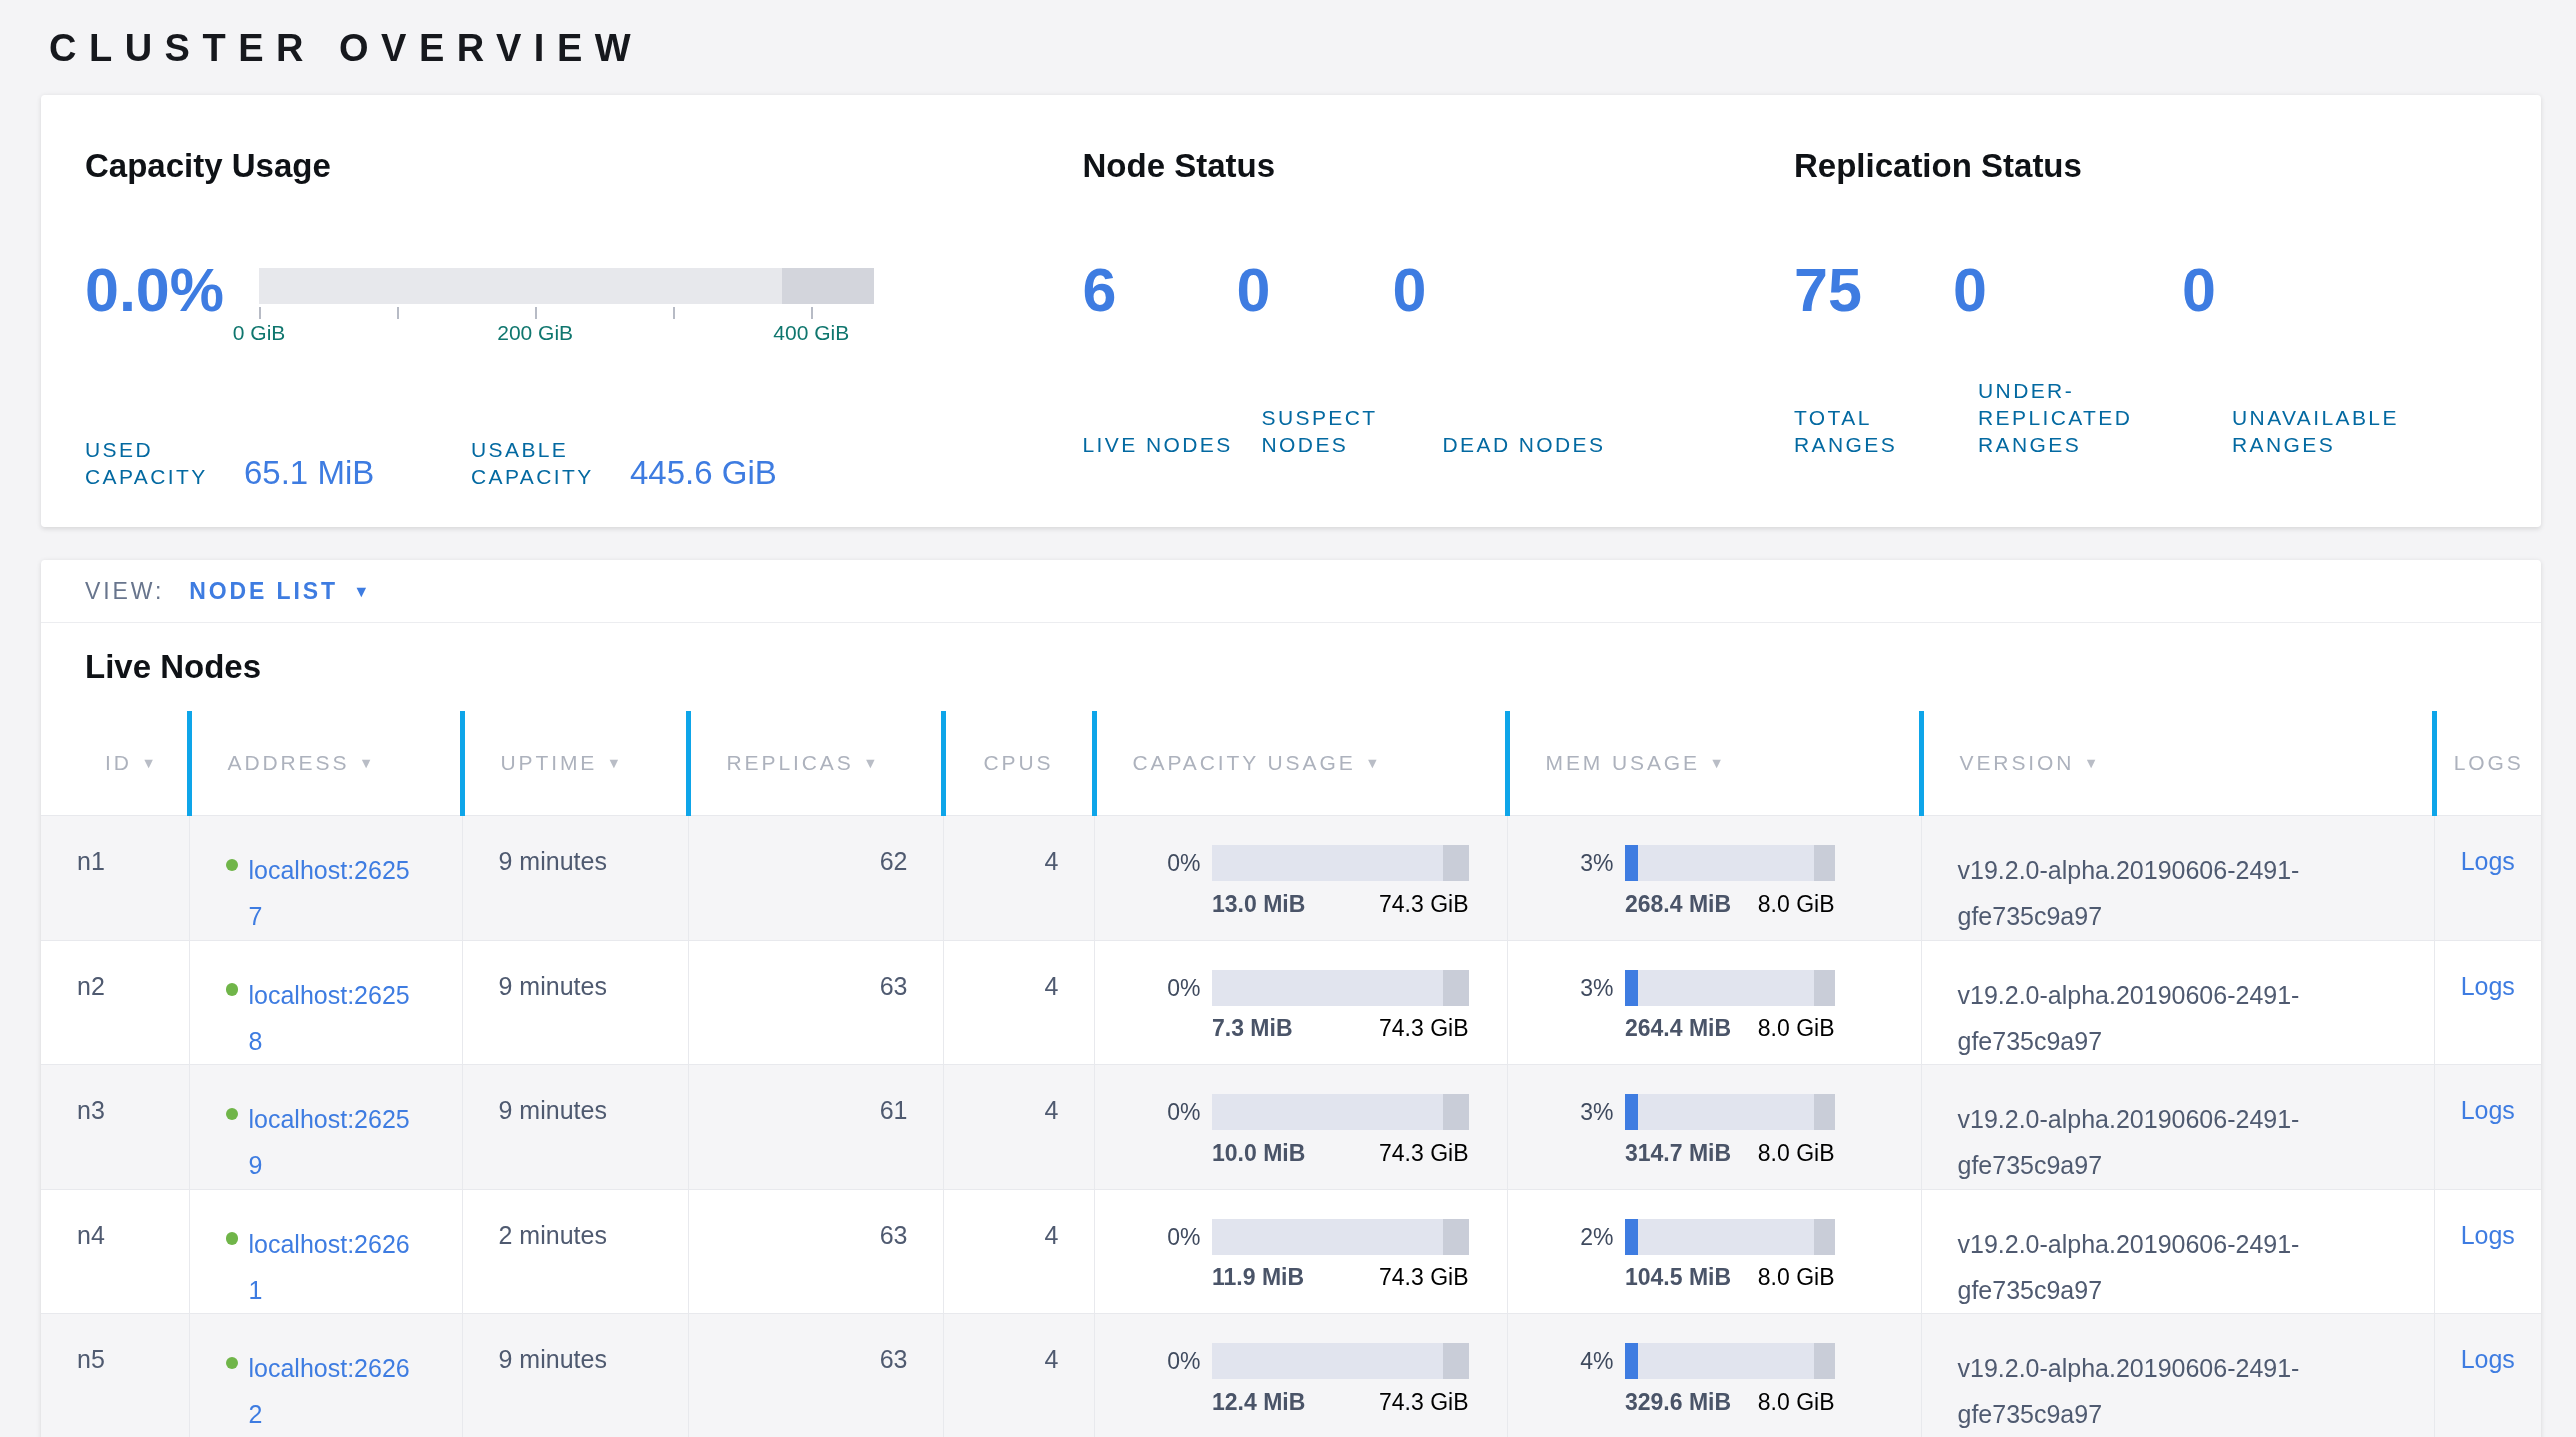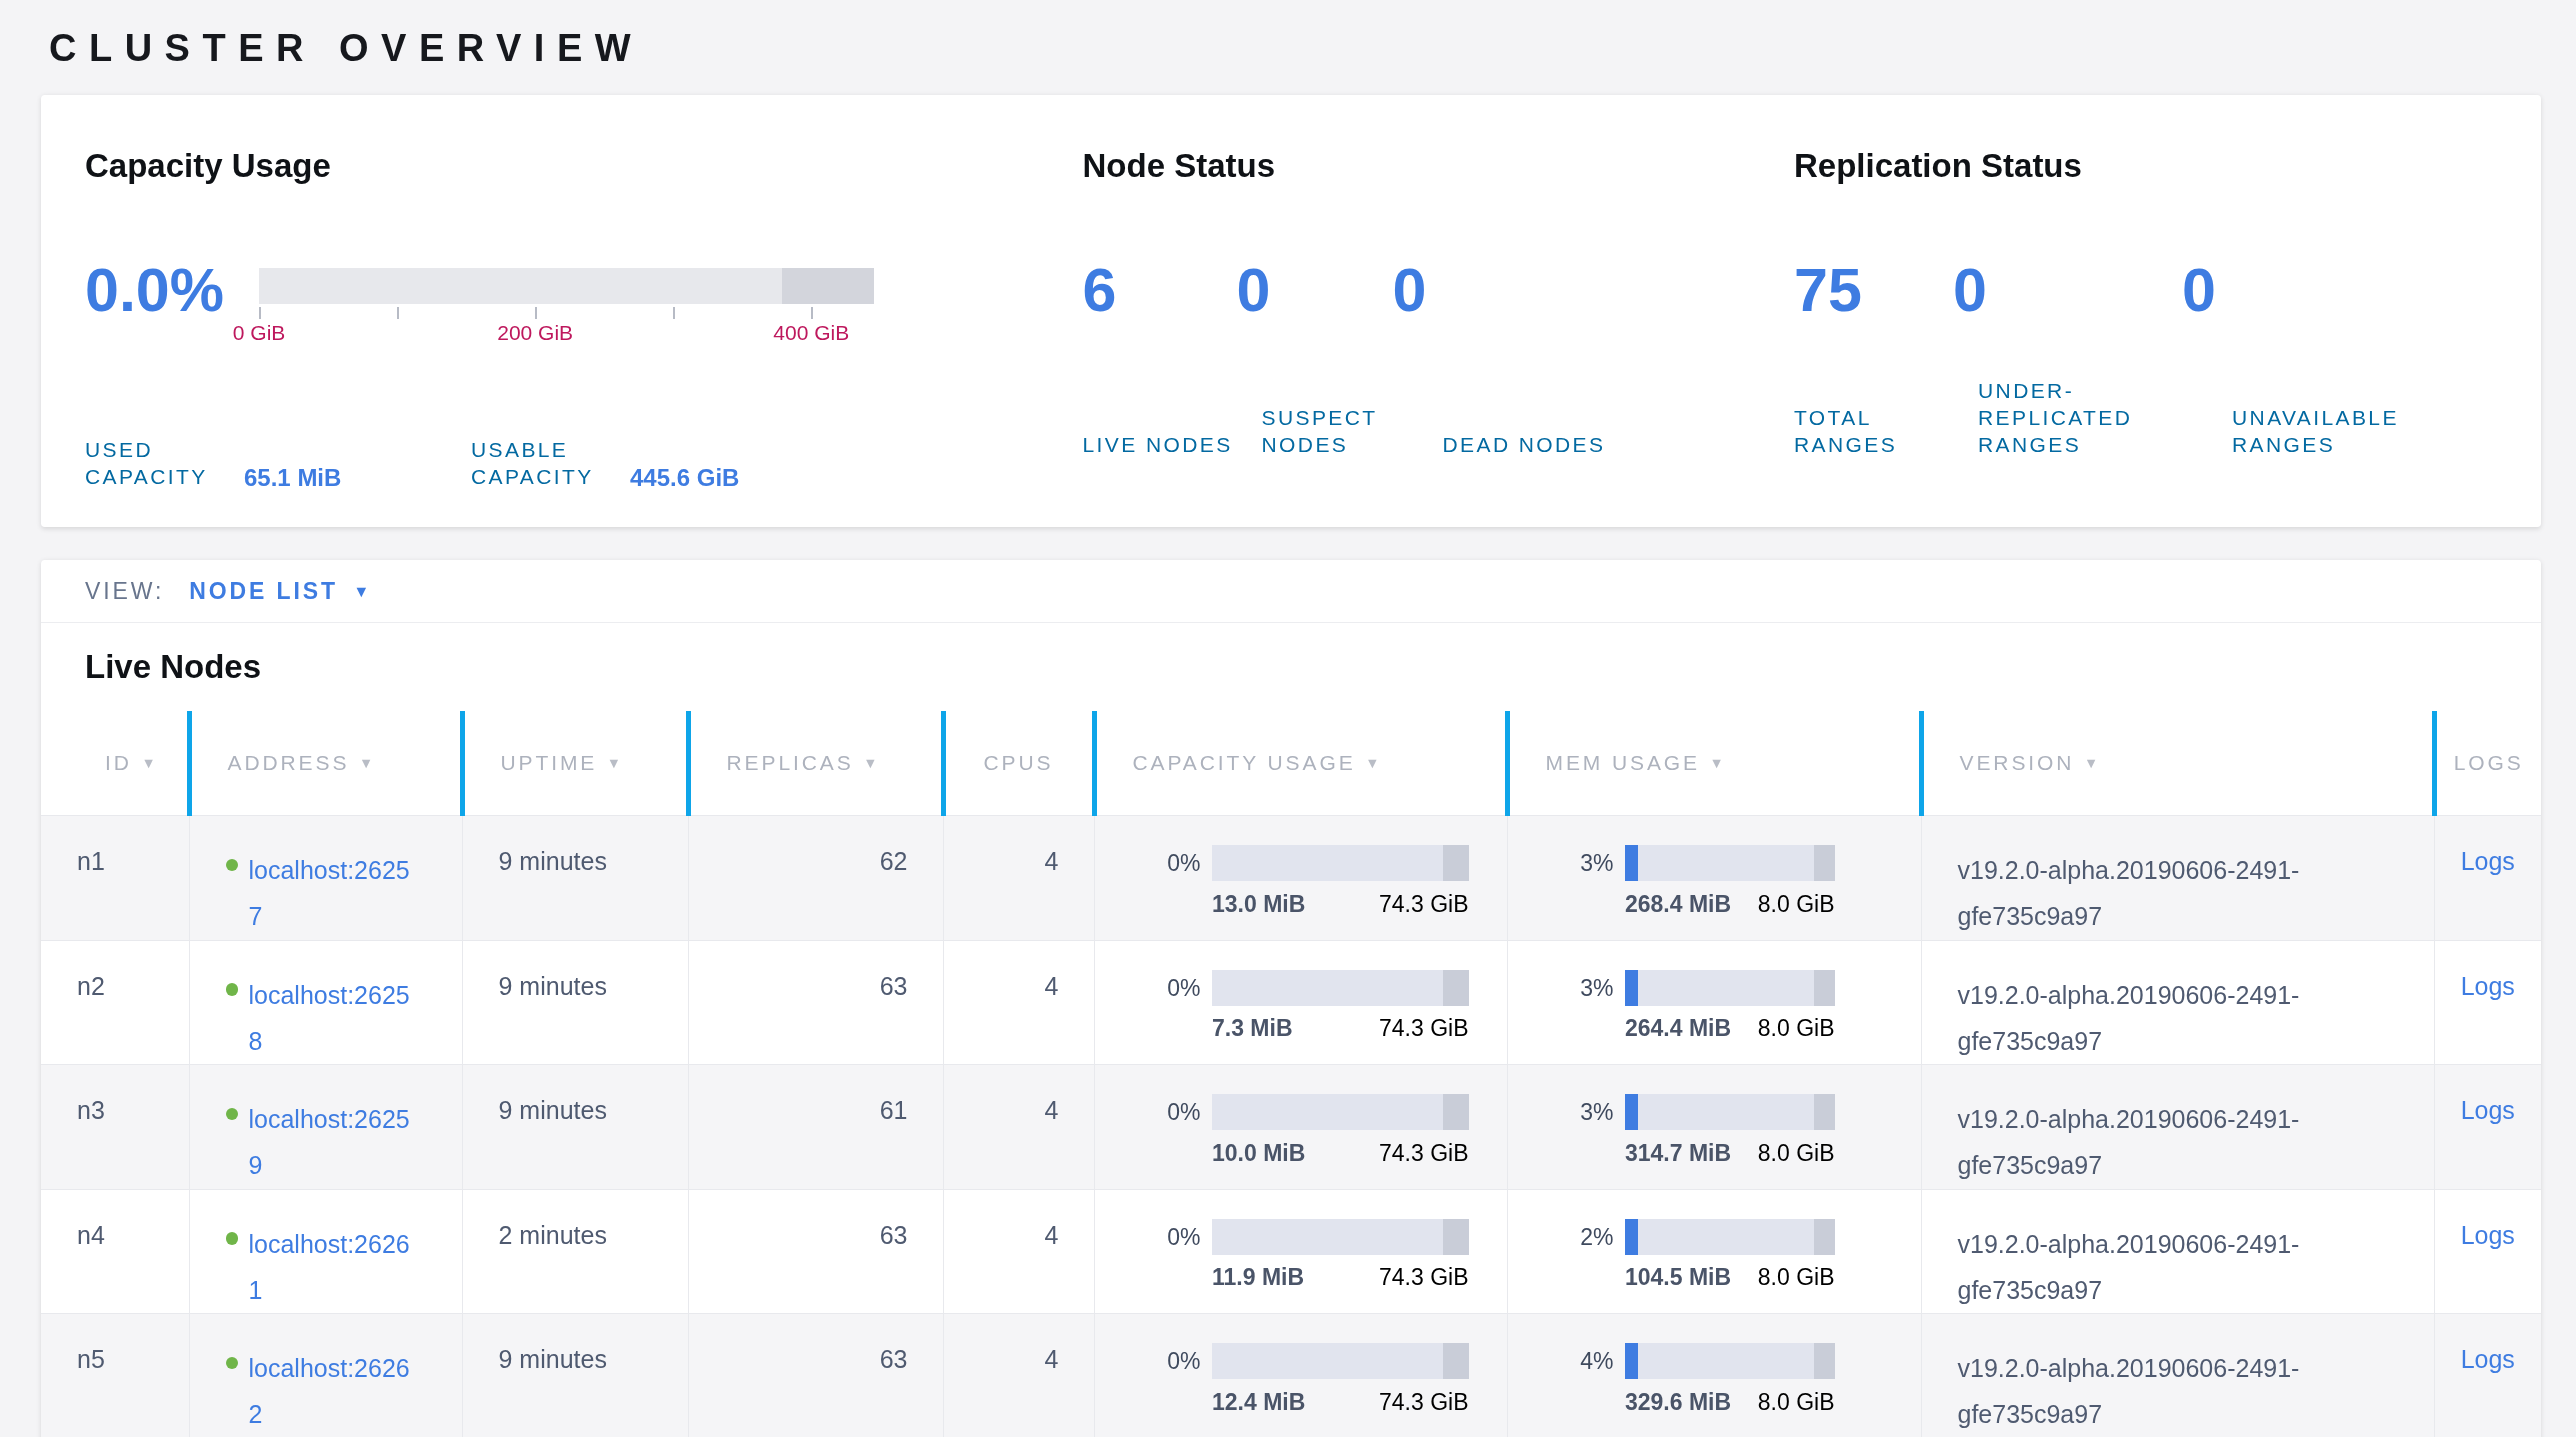--- a/index.html
+++ b/index.html
@@ -19,27 +19,27 @@
   .sec-title{font-size:33px;line-height:38px;font-weight:700;color:#0f1216;}
   .cap-row{display:flex;align-items:flex-start;margin-top:75px;}
   .big-num{font-size:61px;line-height:61px;font-weight:600;color:#3e7ce1;}
   .cap-barcol{margin-left:35px;padding-top:7.7px;width:615px;}
   .capbar{position:relative;height:36px;background:#e7e8ec;overflow:hidden;}
   .capbar .reserved{position:absolute;right:0;top:0;bottom:0;width:15%;background:#d3d5dc;}
   .cap-axis{position:relative;height:17px;}
   .cap-tick{position:absolute;top:2.9px;width:1.9px;height:12.5px;background:#b7bbc5;}
   .cap-axis-labels{position:relative;height:27px;}
   .cap-axis-label{position:absolute;transform:translateX(-50%);font-size:21px;
-    color:#be185d;white-space:nowrap;}
+    color:#0f766e;white-space:nowrap;}
   .stats-row{display:flex;margin-top:88px;}
   .cap-stat{display:flex;align-items:flex-end;}
   .cap-stat.first{width:386px;}
   .mini-label{font-size:21px;line-height:27px;letter-spacing:2.4px;color:#0369a1;}
   .cap-stat .mini-label{width:142px;}
-  .stat-value{font-size:24px;font-weight:700;color:#3e7ce1;margin-left:17px;
+  .stat-value{font-size:33px;font-weight:400;color:#3e7ce1;margin-left:17px;
     margin-bottom:-1.9px;white-space:nowrap;}
   .num-row{display:flex;margin-top:75px;height:61px;}
   .label-row{display:flex;margin-top:56px;min-height:81px;align-items:flex-end;}
   .nodes-col1{width:154px;} .nodes-col2{width:156px;} .nodes-col3{width:192px;}
   .repl-col1{width:159px;}  .repl-col2{width:229px;}  .repl-col3{width:240px;}
   .label-row .mini-label{padding-right:25px;}
   
   .tablecard{margin-top:33px;}
   .view-bar{height:62px;display:flex;align-items:center;padding-left:44px;
     border-bottom:1.9px solid #ecedf0;}

